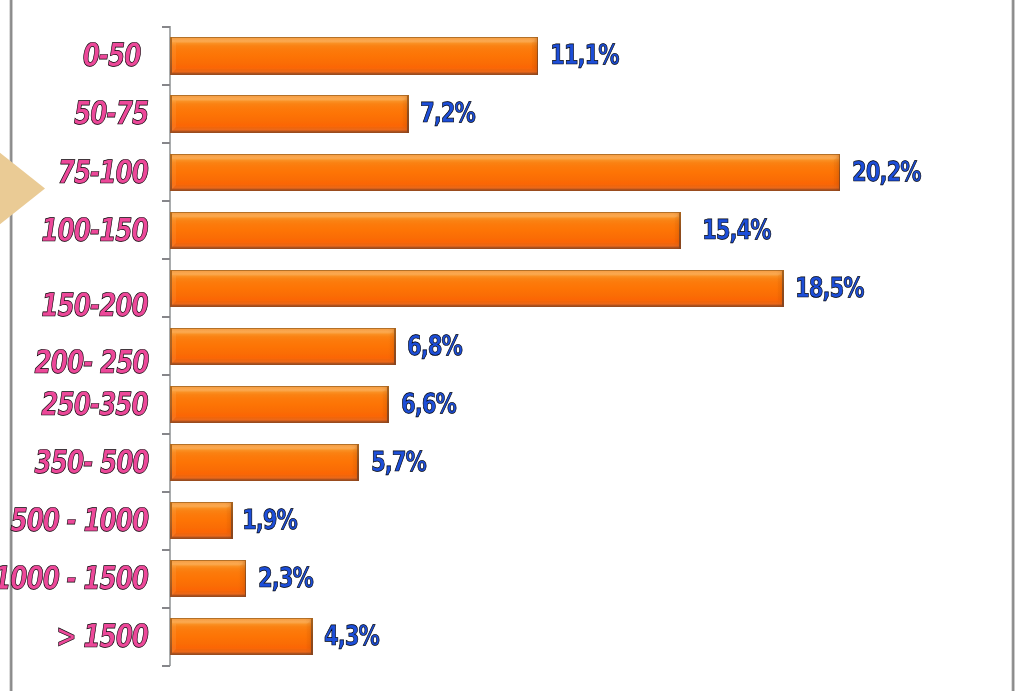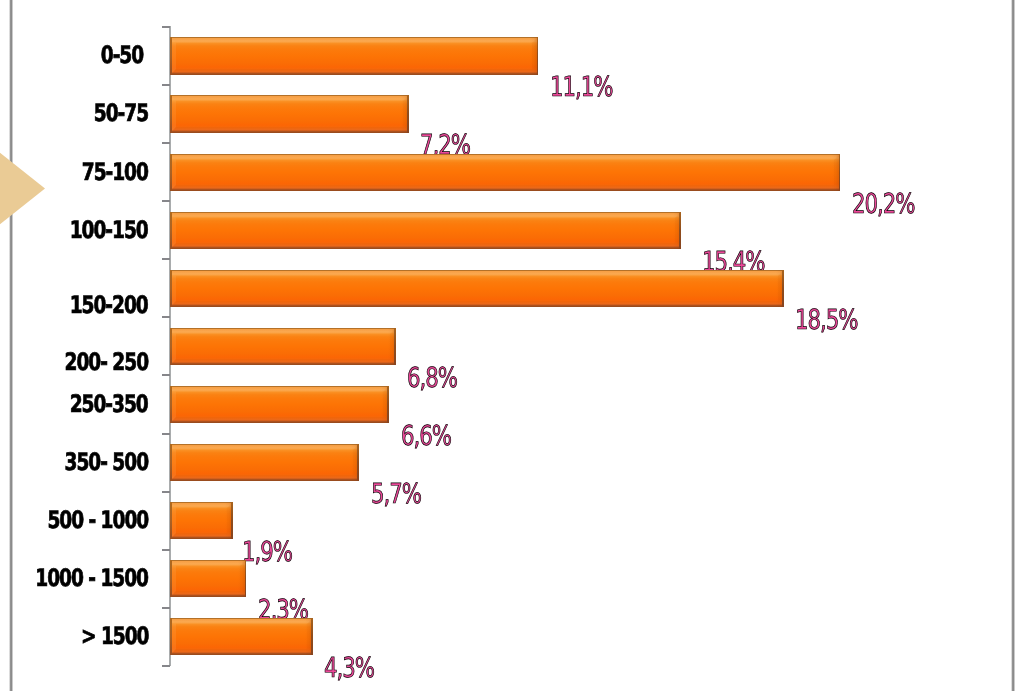--- a/index.html
+++ b/index.html
@@ -9,44 +9,44 @@
        -webkit-font-smoothing:antialiased;text-rendering:geometricPrecision;}
   #page{position:relative;width:1023px;height:691px;background:#fff;overflow:hidden;}
   .vline{position:absolute;top:0;width:4px;height:691px;
          background:linear-gradient(to right,#ffffff 0%,#b8b8b8 25%,#6e6e6e 50%,#a8a8a8 75%,#ececec 100%);}
   .vline.left{left:9px;}
   .vline.right{left:1010.5px;}
   .deco{position:absolute;left:-40px;top:121px;width:85px;height:135px;background:#eacb95;
         clip-path:polygon(0% 0%,100% 50%,0% 100%);}
   .axis{position:absolute;left:169.2px;top:26px;width:1.5px;height:640px;background:#a9acad;}
   .tick{position:absolute;width:8.4px;height:1.9px;background:#86868a;left:161.7px;}
-  .cat{position:absolute;right:876px;font-weight:700;font-size:24px;
-       font-stretch:condensed;color:#000000;white-space:nowrap;letter-spacing:-1.2px;}
+  .cat{position:absolute;right:876px;font-weight:700;font-size:32px;
+       font-stretch:condensed;color:#ec4899;white-space:nowrap;letter-spacing:-1.2px;font-style:italic;}
   .cat span{display:block;white-space:pre;transform:scaleX(0.86);transform-origin:right center;
             -webkit-text-stroke:0.7px #000;margin-right:-1.2px;}
   .barwrap{position:absolute;}
   .bar{position:relative;box-sizing:border-box;height:100%;
        background:linear-gradient(to bottom,
          #b06a1e 0%, #b06a1e 2.2%, #f69a3c 3.3%, #fba64b 11.0%,
          #fa9327 15.5%, #fa8213 23.5%, #fc7a0b 34%, #fd7405 50%,
          #fb6f05 62%, #fa6d05 68.5%, #fc6604 79%, #f5680c 86%,
          #f06d1c 91.5%, #c2581e 95%, #9a4e20 97%, #9a4e20 100%);}
   .bev{position:absolute;inset:0;box-sizing:border-box;
        border-style:solid;border-width:6.6px;
        border-top-color:rgba(255,240,205,0.055);
        border-bottom-color:rgba(150,50,0,0.055);
        border-left-color:rgba(255,215,160,0.11);
        border-right-color:rgba(170,62,0,0.04);}
   .bshadeR{position:absolute;top:0;bottom:0;right:0;width:8px;
        background:linear-gradient(to right,rgba(120,40,0,0) 0%,rgba(120,40,0,0.05) 48%,rgba(120,40,0,0.22) 100%);}
   .bedge{position:absolute;top:0;bottom:0;width:1.7px;}
   .bedge.l{left:0;background:linear-gradient(to bottom,#b06a1e 0%,#ab6224 50%,#9a4e20 100%);}
   .bedge.r{right:0;background:linear-gradient(to bottom,#a8641e 0%,#8f4c1c 50%,#874420 100%);}
-  .val{position:absolute;font-weight:400;font-size:27.5px;font-stretch:condensed;
-       color:#ec4899;white-space:nowrap;letter-spacing:-1.2px;margin-top:32px;}
+  .val{position:absolute;font-weight:700;font-size:27.5px;font-stretch:condensed;
+       color:#1d4ed8;white-space:nowrap;letter-spacing:-1.2px;}
   .val span{display:inline-block;transform:scaleX(0.86);transform-origin:left center;
             -webkit-text-stroke:0.7px #000;}
 </style>
 </head>
 <body>
 
 <div id="page">
   <div class="vline left" style="background-image: linear-gradient(to right, rgb(255, 255, 255) 0%, rgb(184, 184, 184) 25%, rgb(110, 110, 110) 50%, rgb(168, 168, 168) 75%, rgb(236, 236, 236) 100%);"></div>
   <div class="vline right" style="background-image: linear-gradient(to right, rgb(255, 255, 255) 0%, rgb(184, 184, 184) 25%, rgb(110, 110, 110) 50%, rgb(168, 168, 168) 75%, rgb(236, 236, 236) 100%);"></div>
   <div class="deco" style="background: rgb(234, 203, 149);"></div>

